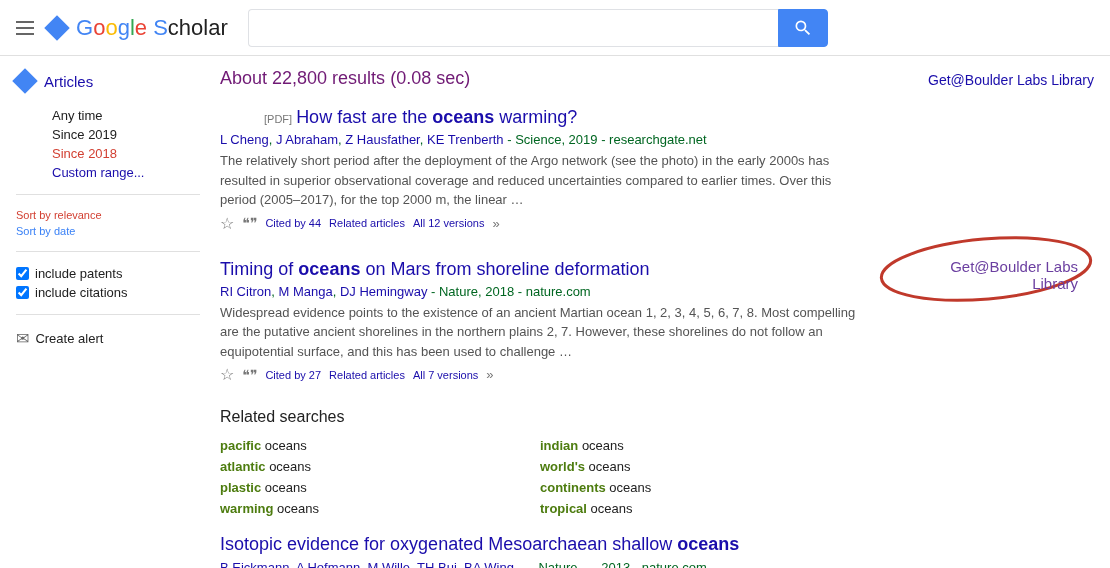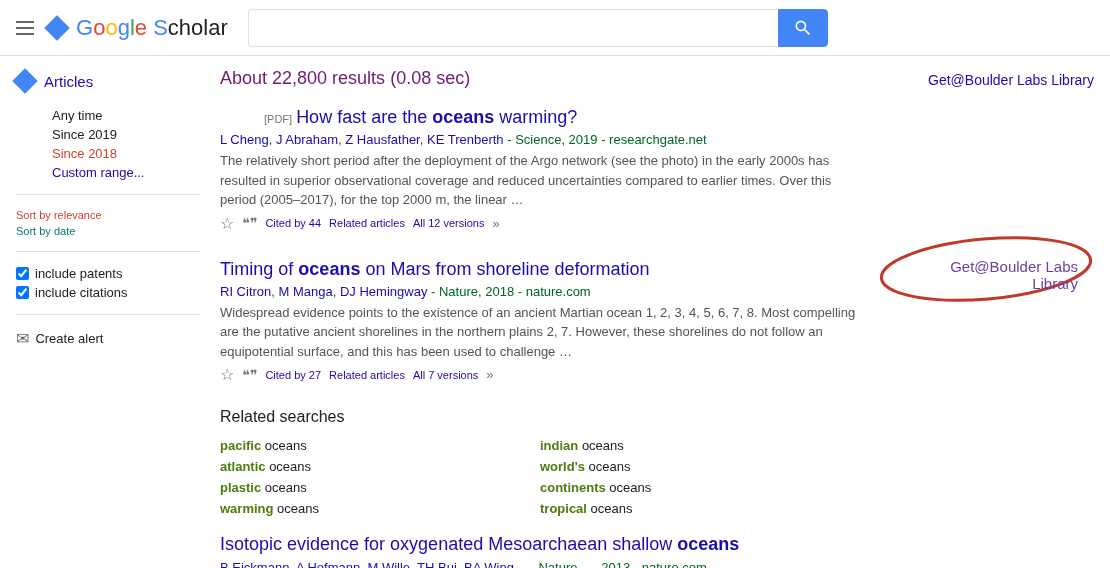--- a/index.html
+++ b/index.html
@@ -99,21 +99,21 @@
     .sidebar-divider { border: none; border-top: 1px solid #e0e0e0; margin: 12px 0; }
 
     .sort-item {
       display: block;
       font-size: 11px;
       padding: 2px 0;
       cursor: pointer;
       color: #d23f31;
       text-decoration: none;
     }
-    .sort-item.inactive { color: #0f766e; }
+    .sort-item.inactive { color: #3b82f6; }
 
     .checkbox-item {
       display: flex;
       align-items: center;
       font-size: 13px;
       padding: 2px 0;
       cursor: pointer;
     }
     .checkbox-item input { margin-right: 6px; }
 

